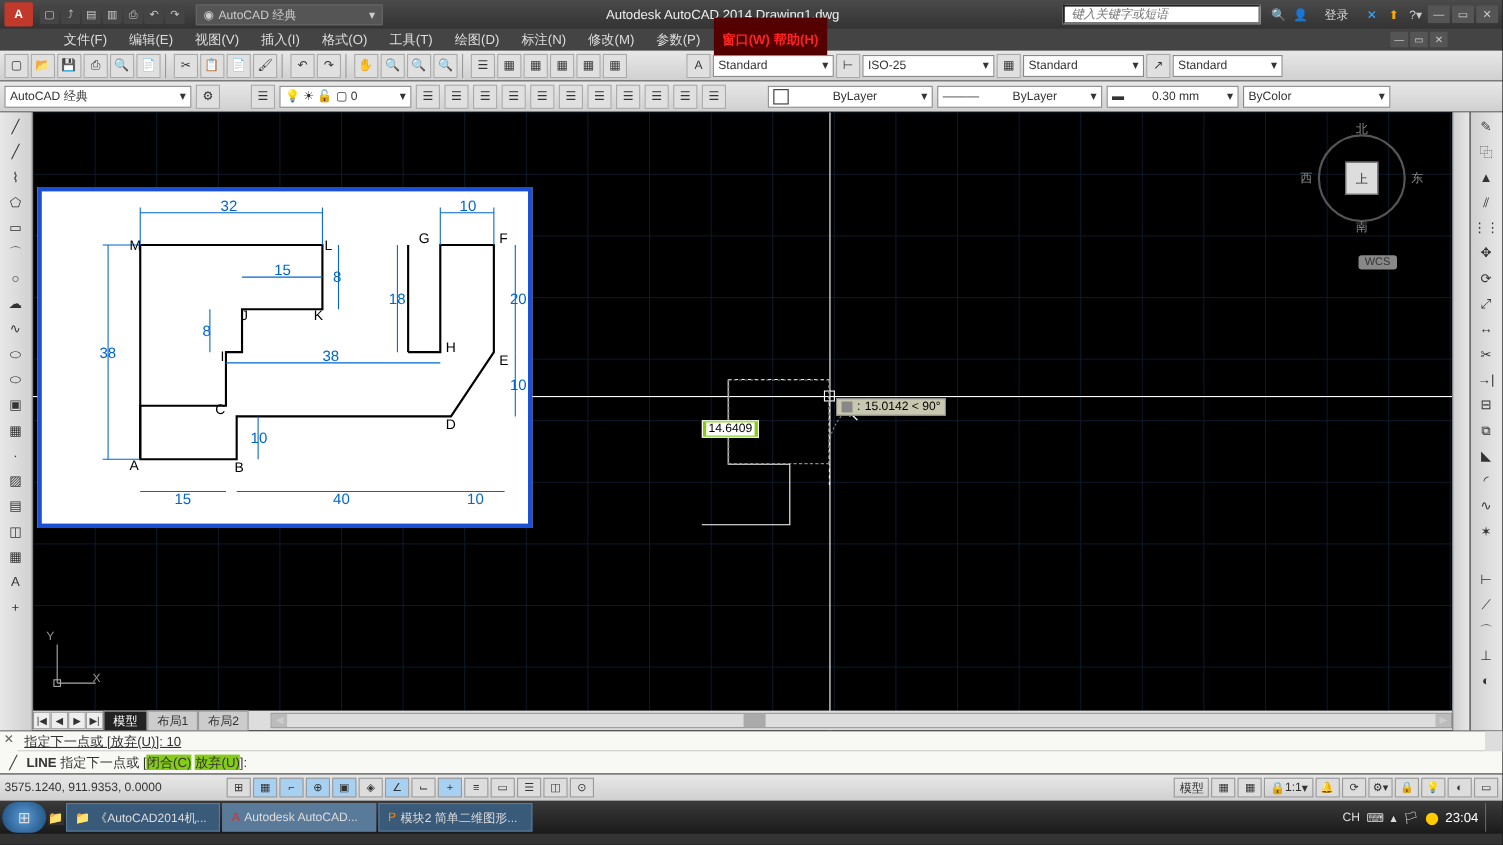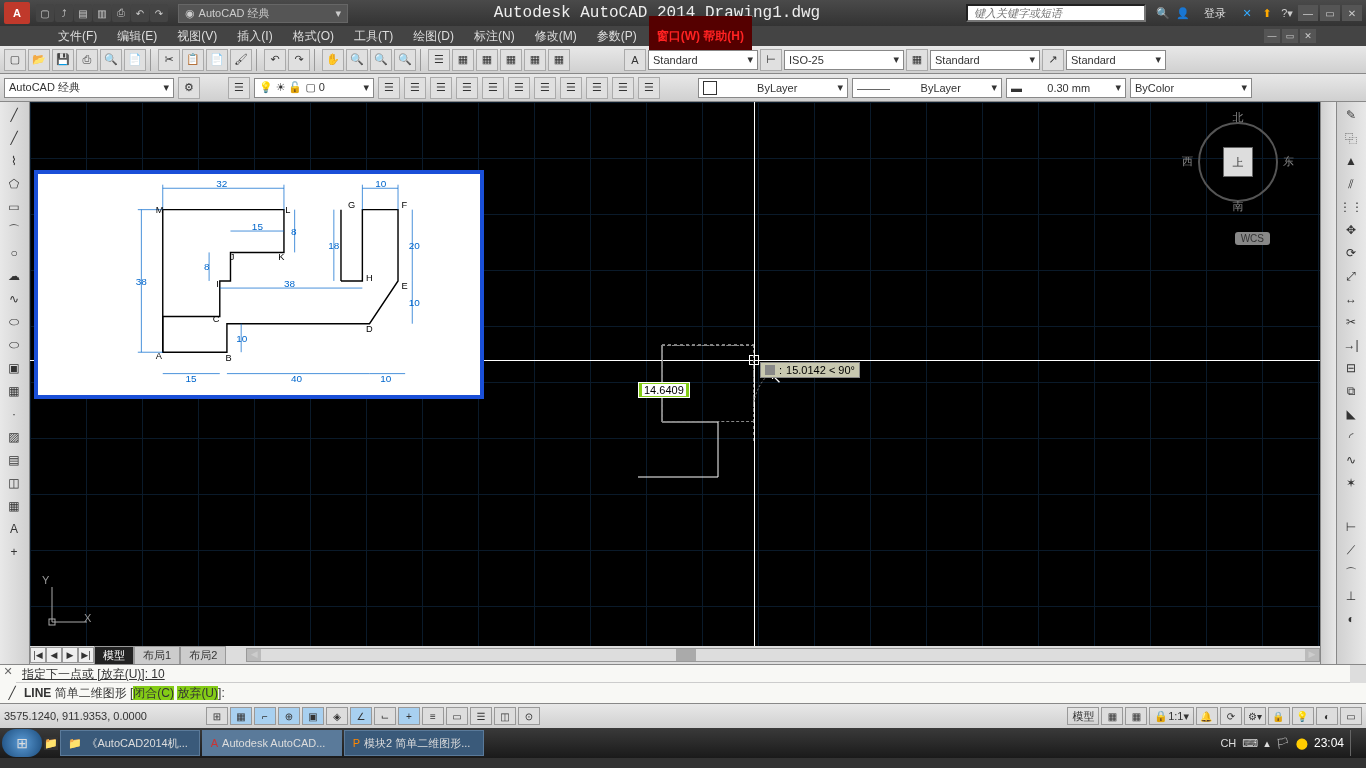--- a/index.html
+++ b/index.html
@@ -3,21 +3,21 @@
 <meta charset="utf-8">
 <style>
 * { margin: 0; padding: 0; box-sizing: border-box; font-family: "Microsoft YaHei", Arial, sans-serif; }
 body { background: #333; width: 1366px; height: 768px; overflow: hidden; font-size: 11px; color: #ccc; }
 
 .title-bar { height: 26px; background: linear-gradient(#4a4a4a, #333); display: flex; align-items: center; padding: 0 4px; gap: 2px; }
 .title-bar .logo { width: 26px; height: 22px; background: #c0392b; color: #fff; display: flex; align-items: center; justify-content: center; font-weight: bold; border-radius: 2px; }
 .title-bar .qat { display: flex; gap: 1px; margin-left: 4px; }
 .title-bar .qat-icon { width: 18px; height: 18px; display: flex; align-items: center; justify-content: center; border: 1px solid transparent; background: #444; border-radius: 2px; font-size: 10px; }
 .title-bar .ws-dropdown { margin-left: 8px; background: #555; border: 1px solid #666; padding: 1px 6px; display: flex; align-items: center; gap: 4px; width: 170px; font-size: 11px; }
-.title-bar .app-title { flex: 1; text-align: center; color: #eee; font-size: 16px; font-family: Liberation Mono, monospace; }
+.title-bar .app-title { flex: 1; text-align: center; color: #eee; font-size: 12px; }
 .title-bar .search-box { background: #fff; color: #999; font-style: italic; padding: 1px 6px; width: 180px; height: 18px; font-size: 11px; }
 .title-bar .right-icons { display: flex; gap: 2px; align-items: center; margin-left: 6px; }
 .title-bar .ib { width: 18px; height: 18px; display: flex; align-items: center; justify-content: center; }
 .title-bar .login { color: #ddd; margin: 0 6px; padding: 0 4px; }
 .title-bar .win-btns { display: flex; gap: 2px; }
 .title-bar .win-btn { width: 20px; height: 16px; background: #555; display: flex; align-items: center; justify-content: center; font-size: 10px; }
 
 .menu-bar { height: 20px; background: #444; display: flex; align-items: center; padding: 0 50px; gap: 4px; }
 .menu-bar .menu-item { padding: 12px 8px; color: #ddd; font-size: 12px; }
 .menu-bar .menu-item.red { color: #f22; background: #500; font-weight: bold; }
@@ -36,21 +36,21 @@
 .left-tools .lt-btn { width: 24px; height: 22px; border: 1px solid transparent; display: flex; align-items: center; justify-content: center; color: #333; font-size: 12px; }
 .canvas-wrap { flex: 1; position: relative; background: #000; overflow: hidden; }
 .canvas-grid { position: absolute; inset: 0; background-image: linear-gradient(#0a1a2a 1px, transparent 1px), linear-gradient(90deg, #0a1a2a 1px, transparent 1px); background-size: 56px 56px; }
 .crosshair-h { position: absolute; left: 0; right: 0; height: 1px; background: #fff; }
 .crosshair-v { position: absolute; top: 0; bottom: 0; width: 1px; background: #fff; }
 .cursor-box { position: absolute; width: 10px; height: 10px; border: 1px solid #fff; }
 .right-tools { width: 30px; background: linear-gradient(90deg,#d0d0d0,#e8e8e8); border-left: 1px solid #888; display: flex; flex-direction: column; padding: 2px; gap: 1px; }
 .right-tools .rt-btn { width: 24px; height: 22px; border: 1px solid transparent; display: flex; align-items: center; justify-content: center; color: #333; font-size: 12px; }
 .right-scroll { width: 16px; background: linear-gradient(90deg,#d0d0d0,#e8e8e8); border-left: 1px solid #888; }
 
-.ref-image { position: absolute; left: 4px; top: 68px; width: 450px; height: 229px; background: #fff; border: 4px solid #1a4fd8; }
+.ref-image { position: absolute; left: 4px; top: 68px; width: 450px; height: 310px; background: #fff; border: 4px solid #1a4fd8; }
 .ref-image svg { width: 100%; height: 100%; }
 
 .viewcube { position: absolute; right: 32px; top: 10px; width: 100px; height: 100px; display: flex; flex-direction: column; align-items: center; justify-content: center; color: #888; font-size: 11px; }
 .viewcube .cube { width: 30px; height: 30px; background: #ddd; border: 1px solid #666; display: flex; align-items: center; justify-content: center; color: #333; margin: 12px; }
 .viewcube .ring { position: absolute; width: 80px; height: 80px; border: 2px solid #555; border-radius: 50%; top: 10px; }
 .wcs-badge { position: absolute; right: 50px; top: 130px; background: #888; color: #333; padding: 1px 6px; border-radius: 3px; font-size: 10px; }
 
 .drawing-lines { position: absolute; }
 .drawing-lines line, .drawing-lines polyline { stroke: #fff; stroke-width: 1; fill: none; }
 .dynamic-input { position: absolute; background: #84cc16; color: #fff; border: 1px solid #fff; padding: 1px 3px; font-size: 11px; }
@@ -227,21 +227,21 @@
   <div class="tb-dropdown" style="width:150px">
       <span>———</span>
       <span>ByLayer</span>
       <span>▾</span>
     </div>
   <div class="tb-dropdown" style="width:120px">
       <span>▬</span>
       <span>0.30 mm</span>
       <span>▾</span>
     </div>
-  <div class="tb-dropdown" style="width:122px">
+  <div class="tb-dropdown" style="width:134px">
       <span>ByColor</span>
       <span>▾</span>
     </div>
 </div>
 
 <div class="main-area">
 
   <div class="left-tools">
     <div class="lt-btn">╱</div>
     <div class="lt-btn">╱</div>
@@ -422,21 +422,21 @@
 <div class="cmd-area">
   <div style="display:flex">
     <div style="width:16px;text-align:center;color:#666">✕</div>
     <div class="cmd-history" style="flex:1">指定下一点或 [放弃(U)]: 10</div>
     <div class="cmd-scroll"></div>
   </div>
   <div class="cmd-line">
     <div class="cmd-icon">╱</div>
     <div class="cmd-text">
       <b>LINE</b>
-      <span>简单二维图形 [</span><span class="hl">闭合(C)</span><span> </span><span class="hl">放弃(U)</span><span>]:</span>
+      <span>指定下一点或 [</span><span class="hl">闭合(C)</span><span> </span><span class="hl">放弃(U)</span><span>]:</span>
     </div>
   </div>
 </div>
 
 <div class="status-bar">
   <div class="coords">3575.1240, 911.9353, 0.0000</div>
   <div class="sb-btn">⊞</div>
   <div class="sb-btn on">▦</div>
   <div class="sb-btn on">⌐</div>
   <div class="sb-btn on">⊕</div>

